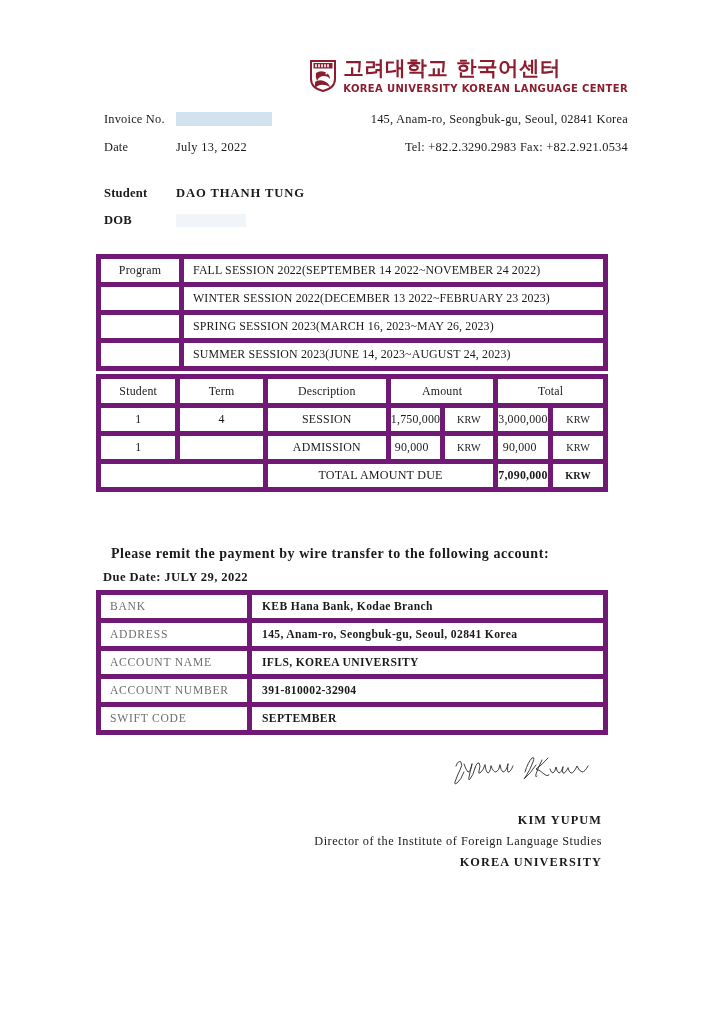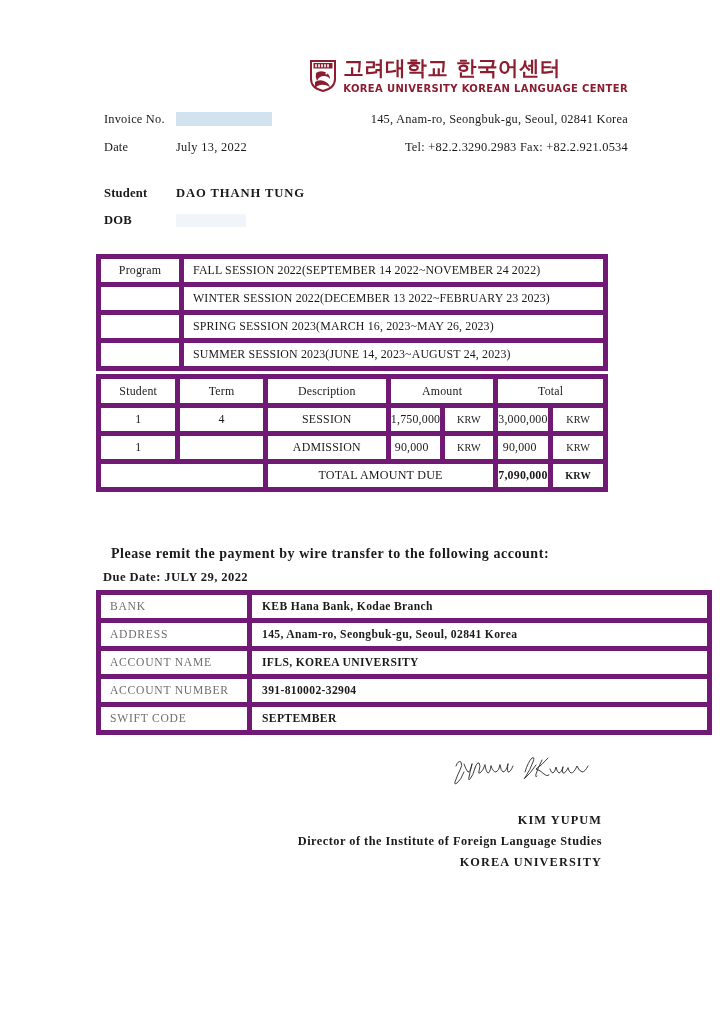--- a/index.html
+++ b/index.html
@@ -213,21 +213,21 @@
     font-size: 12.6px;
     font-weight: bold;
     letter-spacing: 0.4px;
   }
 
   
   .bank-table {
     position: absolute;
     top: 590px;
     left: 96px;
-    width: 616px;
+    width: 512px;
     font-size: 11.6px;
   }
   .bank-table td {
     height: 23px;
     vertical-align: middle;
   }
   .bank-label {
     width: 137px;
     padding-left: 9px;
     color: #6e6e6e;
@@ -253,21 +253,21 @@
     right: 122px;
     text-align: right;
     font-size: 12.3px;
     line-height: 21px;
   }
   .sign-name {
     font-weight: bold;
     letter-spacing: 1.1px;
   }
   .sign-title {
-    font-weight: bold;
+    font-weight: normal;
     letter-spacing: 0.5px;
   }
   .sign-org {
     font-weight: bold;
     letter-spacing: 1.1px;
   }
 </style>
 </head>
 <body>
 

